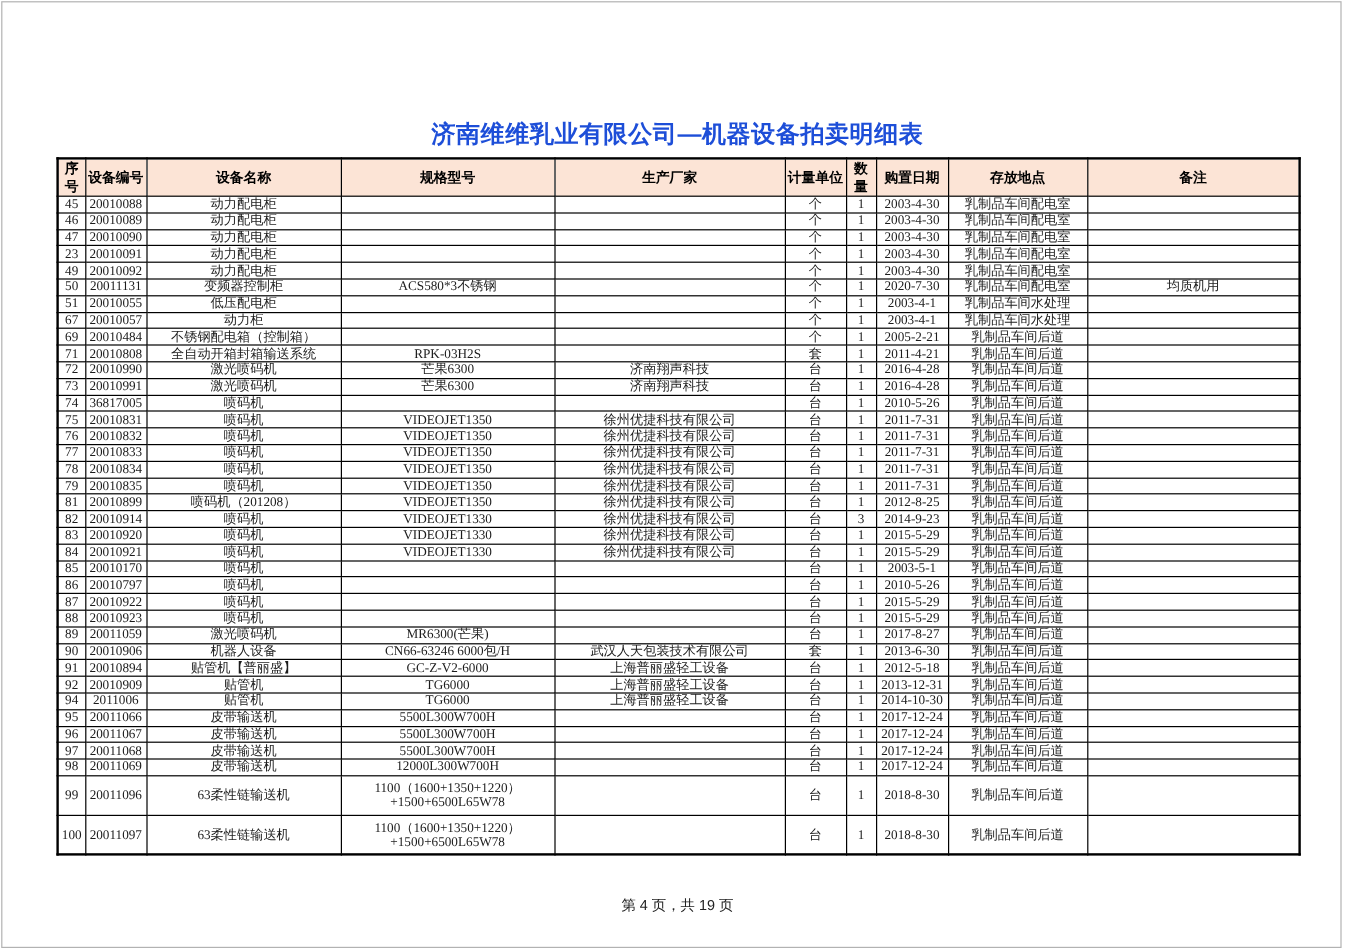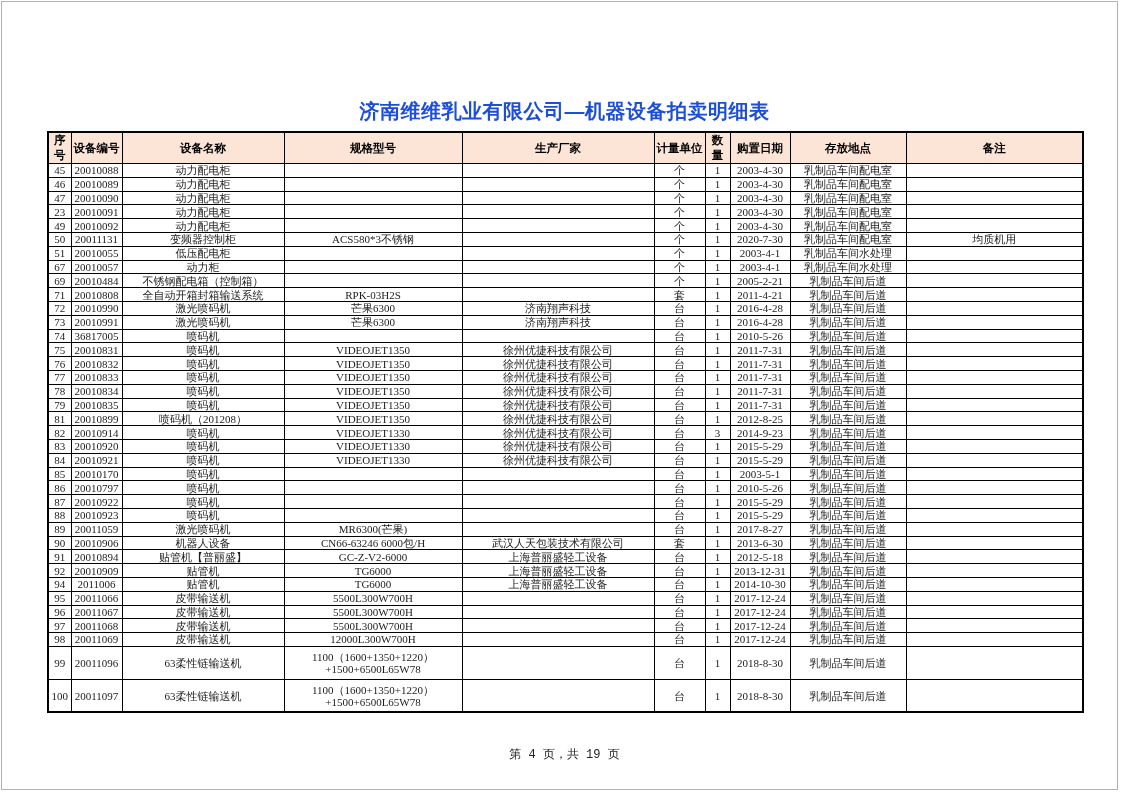--- a/index.html
+++ b/index.html
@@ -33,21 +33,21 @@
     font-family:"Liberation Sans", sans-serif;
     font-weight:bold; font-size:11.5px; color:#000;
     height:21px;
   }
   table.equipment tbody tr { height:13.8px; }
   table.equipment tbody tr.tall { height:33px; }
   table.equipment tbody td { line-height:12px; white-space:pre-line; }
   .page-footer {
     position:absolute; top:744px; left:45px; width:1035px;
     text-align:center; font-size:12px; color:#222;
-    font-family:Liberation Mono, monospace;
+    font-family:Liberation Sans, sans-serif;
   }
 </style>
 </head>
 <body>
 
 <div class="page">
 
   <div class="page-title">济南维维乳业有限公司—机器设备拍卖明细表</div>
 
   <table class="equipment">

